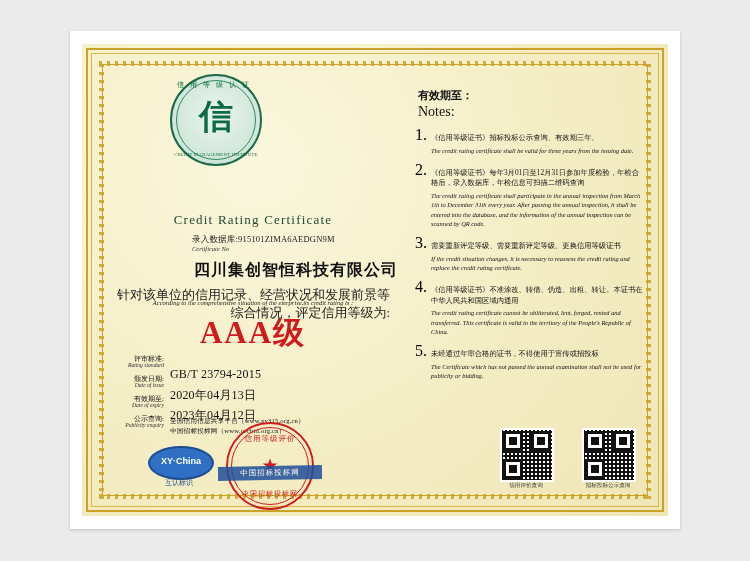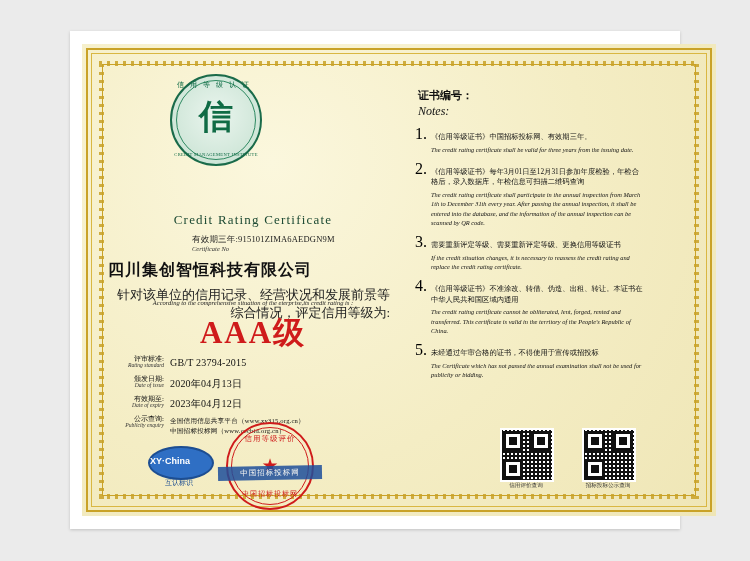--- a/index.html
+++ b/index.html
@@ -16,21 +16,20 @@
     background:#ffffff;
     box-shadow:0 1px 3px rgba(0,0,0,.18);
   }
 
   
   .cert{
     position:absolute;left:82px;top:44px;width:586px;height:472px;
     background:#f6f0cc;
     background-image:
       radial-gradient(circle at 30% 25%, #fbf7dd 0%, #f4edc4 55%, #efe6b6 100%);
-    padding-left: 48px;
   }
   
   .frame-out{
     position:absolute;inset:4px;border:2px solid #c9a227;
   }
   .frame-in{
     position:absolute;inset:9px;border:1px solid #d9b742;
   }
   .greek{
     position:absolute;inset:12px;
@@ -88,21 +87,21 @@
     font-size:13px;color:#1d4a33;letter-spacing:1.2px;
     font-family:"Liberation Serif",serif;
   }
   .certno-line{
     position:absolute;left:84px;top:160px;font-size:8.5px;color:#1a1a1a;letter-spacing:.2px;
   }
   .certno-label{
     position:absolute;left:84px;top:171px;font-size:6.5px;color:#333;font-style:italic;
   }
   .company{
-    position:absolute;left:0;top:186px;width:290px;text-align:left;
+    position:absolute;left:0;top:186px;width:290px;text-align:right;
     font-size:16px;font-weight:bold;color:#111;letter-spacing:1px;
   }
   .desc-cn{
     position:absolute;left:8px;top:212px;width:274px;text-align:right;
     font-size:13px;color:#222;line-height:1.4;
   }
   .desc-en{
     position:absolute;left:8px;top:224px;width:274px;text-align:center;
     font-size:6.5px;color:#222;font-style:italic;line-height:1.4;
   }
@@ -112,34 +111,34 @@
     font-family:"Liberation Serif",serif;
   }
 
   .meta{
     position:absolute;left:10px;top:282px;width:276px;font-size:7px;color:#111;
   }
   .meta-row{position:relative;height:20px;}
   .meta-lab{position:absolute;left:0;top:0;width:46px;text-align:right;line-height:1.05;}
   .meta-lab b{display:block;font-size:7px;font-weight:normal;}
   .meta-lab i{display:block;font-size:5.6px;font-style:italic;color:#333;}
-  .meta-val{position:absolute;left:52px;top:1px;font-size:10px;letter-spacing:.2px;}
+  .meta-val{position:absolute;left:52px;top:11px;font-size:12px;letter-spacing:.2px;}
   .meta-row.tall{height:24px;}
   .meta-val.small{font-size:6.6px;line-height:1.45;top:0;}
 
   
   .xy-badge{
     position:absolute;left:40px;top:372px;width:62px;height:42px;
   }
   .xy-badge .oval{
     position:absolute;left:0;top:0;width:62px;height:30px;border-radius:50%/50%;
     background:#2f6fc4;border:2px solid #1d4e92;
   }
   .xy-badge .oval span{
-    display:block;color:#fff;font-size:9px;font-weight:bold;line-height:26px;
+    display:block;text-align:center;color:#fff;font-size:9px;font-weight:bold;line-height:26px;
     font-family:"Liberation Sans",sans-serif;
   }
   .xy-badge .cap{
     position:absolute;left:0;top:32px;width:62px;text-align:center;font-size:7px;color:#1d4e92;
   }
 
   .red-seal{
     position:absolute;left:118px;top:348px;width:88px;height:88px;
   }
   .red-seal .r1{
@@ -160,21 +159,21 @@
     position:absolute;left:110px;top:392px;width:104px;height:14px;
     background:#1e4f9c;opacity:.85;transform:rotate(-1deg);
   }
   .blue-band span{
     display:block;text-align:center;color:#fff;font-size:7.5px;line-height:14px;letter-spacing:1px;
   }
 
   
   .right{position:absolute;left:336px;top:44px;width:228px;}
   .notes-h-cn{font-size:11px;font-weight:bold;color:#111;}
-  .notes-h-en{font-size:12px;font-style:italic;color:#111;margin-top:1px;}
+  .notes-h-en{font-size:14px;color:#111;margin-top:1px;}
   ol.notes{margin:6px 0 0 0;padding:0 0 0 13px;}
   ol.notes > li{margin-bottom:6px;}
   .n-cn{font-size:7.3px;color:#111;line-height:1.45;}
   .n-en{font-size:6.4px;color:#111;line-height:1.45;font-style:italic;margin-top:2px;}
 
   
   .qr{
     position:absolute;width:52px;height:52px;background:#fff;
     background-image:
       repeating-linear-gradient(0deg,#111 0 2px,transparent 2px 4px),
@@ -208,21 +207,21 @@
       <div class="seal-emblem">
         <div class="ring"></div>
         <div class="ring2"></div>
         <div class="topchars">信用等级认证</div>
         <div class="xin">信</div>
         <div class="arc">CREDIT MANAGEMENT INSTITUTE</div>
       </div>
 
       <div class="title-en">Credit Rating Certificate</div>
 
-      <div class="certno-line">有效期三年:915101ZIMA6AEDGN9M</div>
+      <div class="certno-line">录入数据库:915101ZIMA6AEDGN9M</div>
       <div class="certno-label">Certificate  No</div>
 
       <div class="company">四川集创智恒科技有限公司</div>
       <div class="desc-cn">针对该单位的信用记录、经营状况和发展前景等综合情况，评定信用等级为:</div>
       <div class="desc-en">According to the comprehensive situation of the eterprise,its credit rating is :</div>
       <div class="grade">AAA级</div>
 
       <div class="meta">
         <div class="meta-row">
           <div class="meta-lab">
@@ -268,25 +267,25 @@
         <div class="txt-top">信用等级评价</div>
         <div class="star">★</div>
         <div class="txt-bot">中国招标投标网</div>
       </div>
       <div class="blue-band">
         <span>中国招标投标网</span>
       </div>
     </div>
 
     <div class="right">
-      <div class="notes-h-cn">证书编号：</div>
+      <div class="notes-h-cn">有效期至：</div>
       <div class="notes-h-en">Notes:</div>
       <ol class="notes">
         <li>
-          <div class="n-cn">《信用等级证书》中国招标投标网、有效期三年。</div>
+          <div class="n-cn">《信用等级证书》招标投标公示查询、有效期三年。</div>
           <div class="n-en">The credit rating certificate shall be valid for three years from the issuing date.</div>
         </li>
         <li>
           <div class="n-cn">《信用等级证书》每年3月01日至12月31日参加年度检验，年检合格后，录入数据库，年检信息可扫描二维码查询</div>
           <div class="n-en">The credit rating certificate shall participate in the annual inspection from March 1th to December 31th every year. After passing the annual inspection, it shall be entered into the database, and the information of the annual inspection can be scanned by QR code.</div>
         </li>
         <li>
           <div class="n-cn">需要重新评定等级、需要重新评定等级、更换信用等级证书</div>
           <div class="n-en">If the credit situation changes, it is necessary to reassess the credit rating and replace the credit rating certificate.</div>
         </li>

